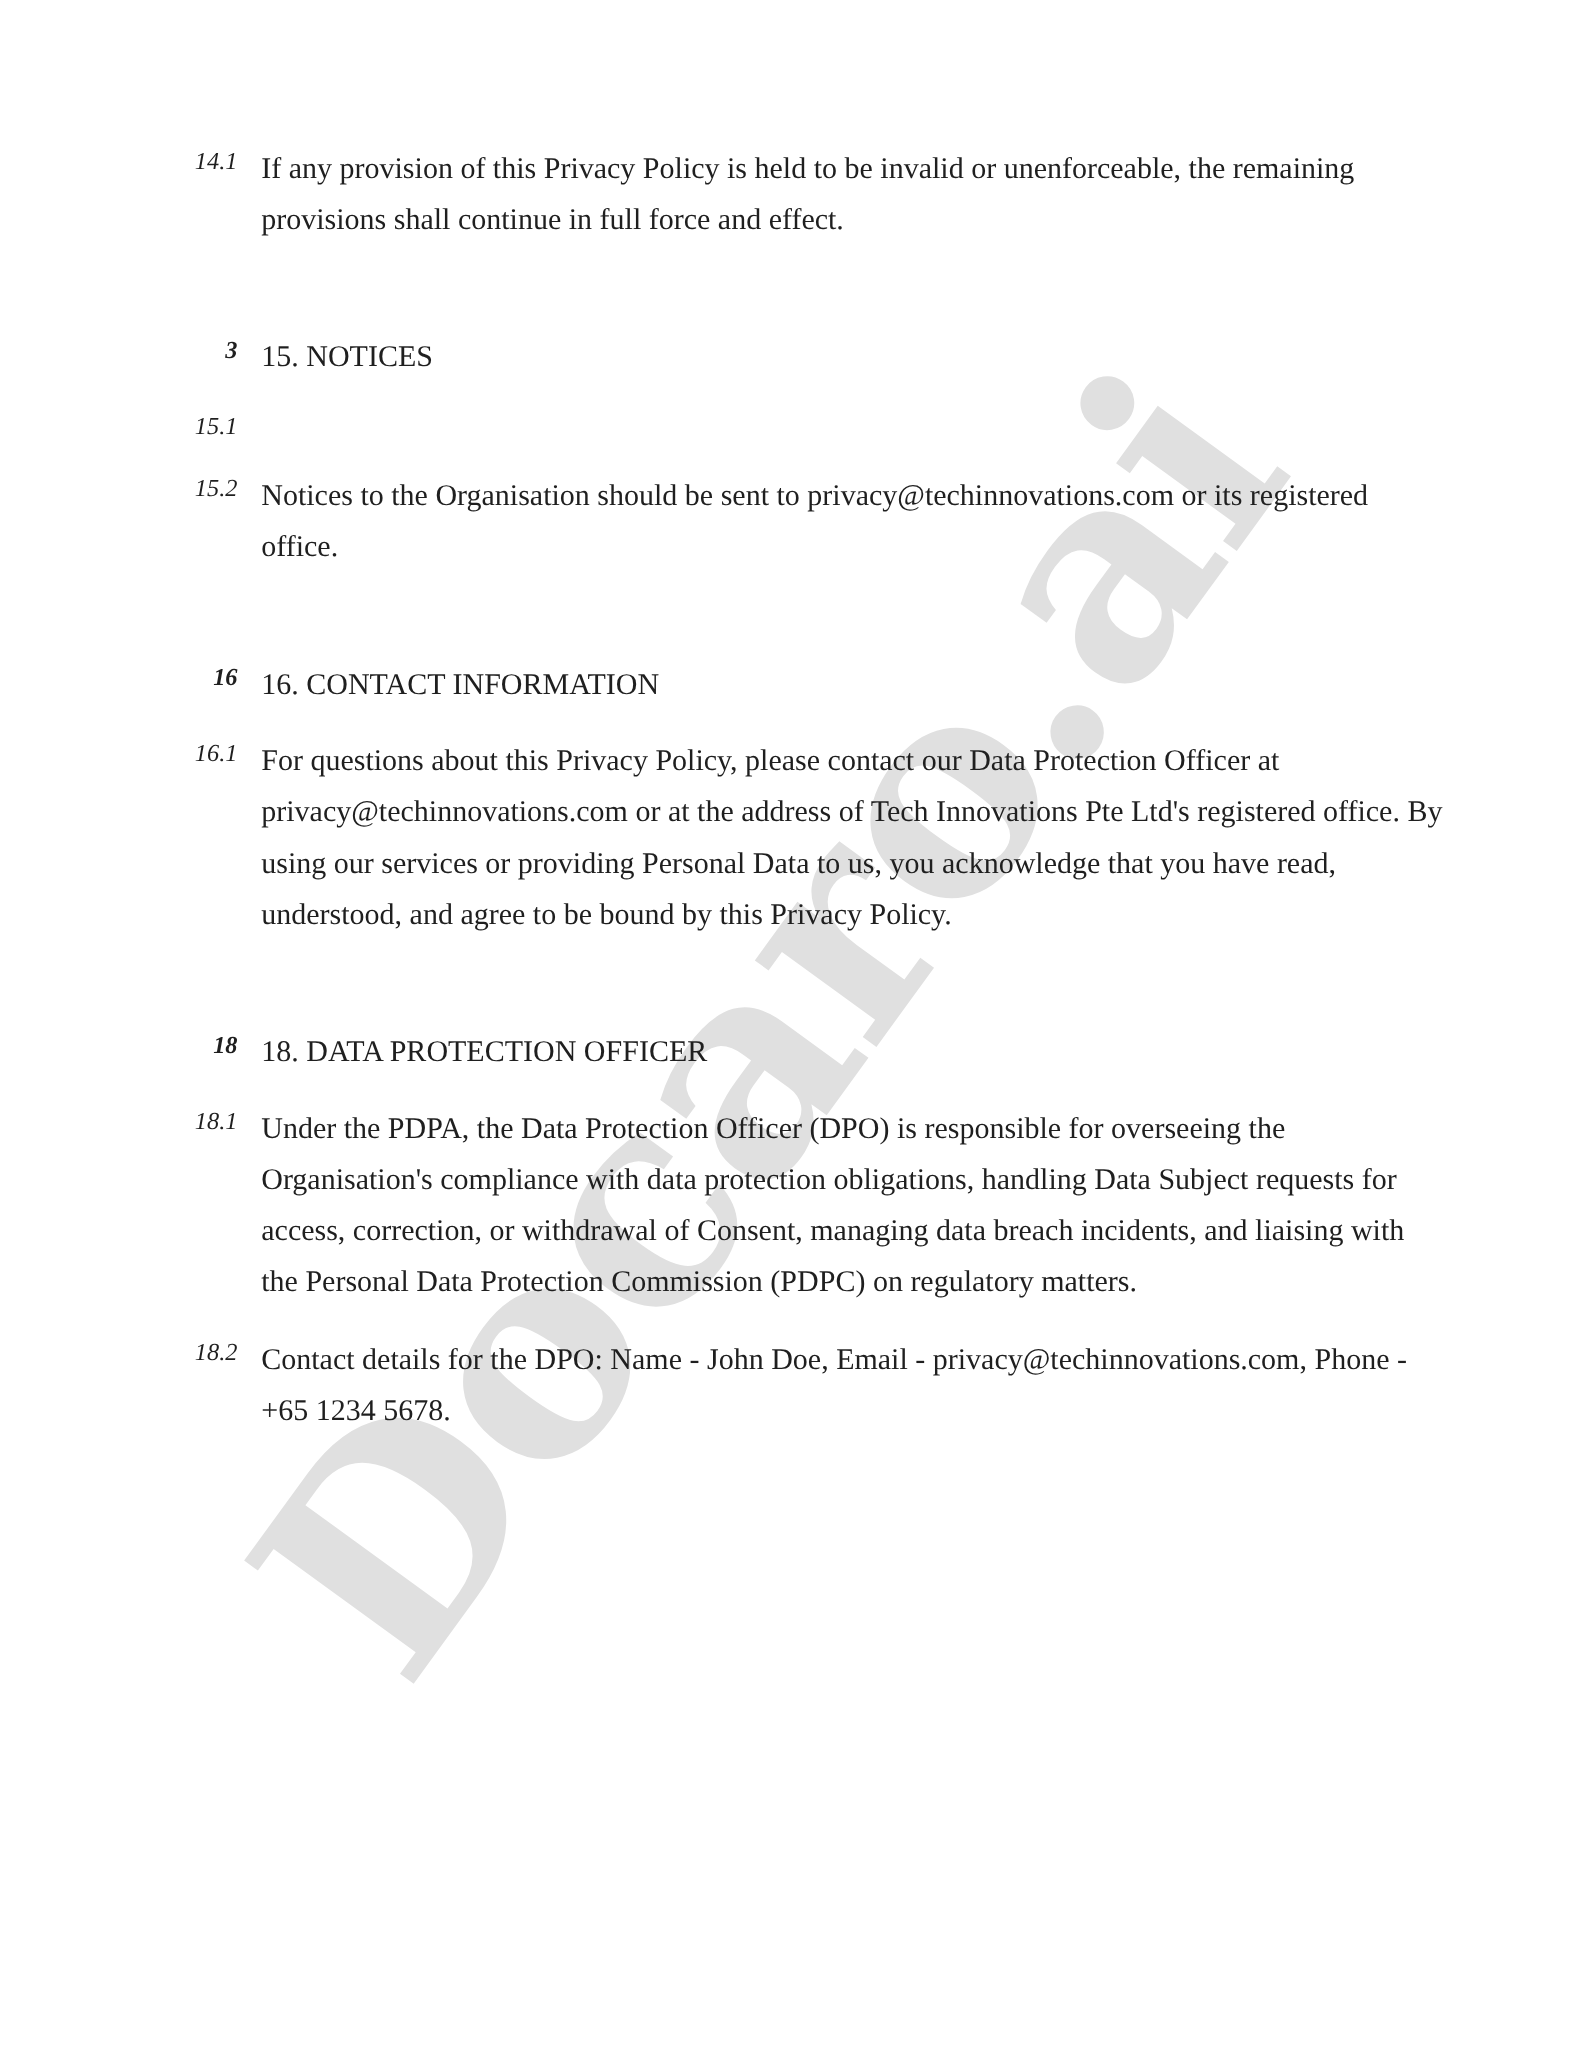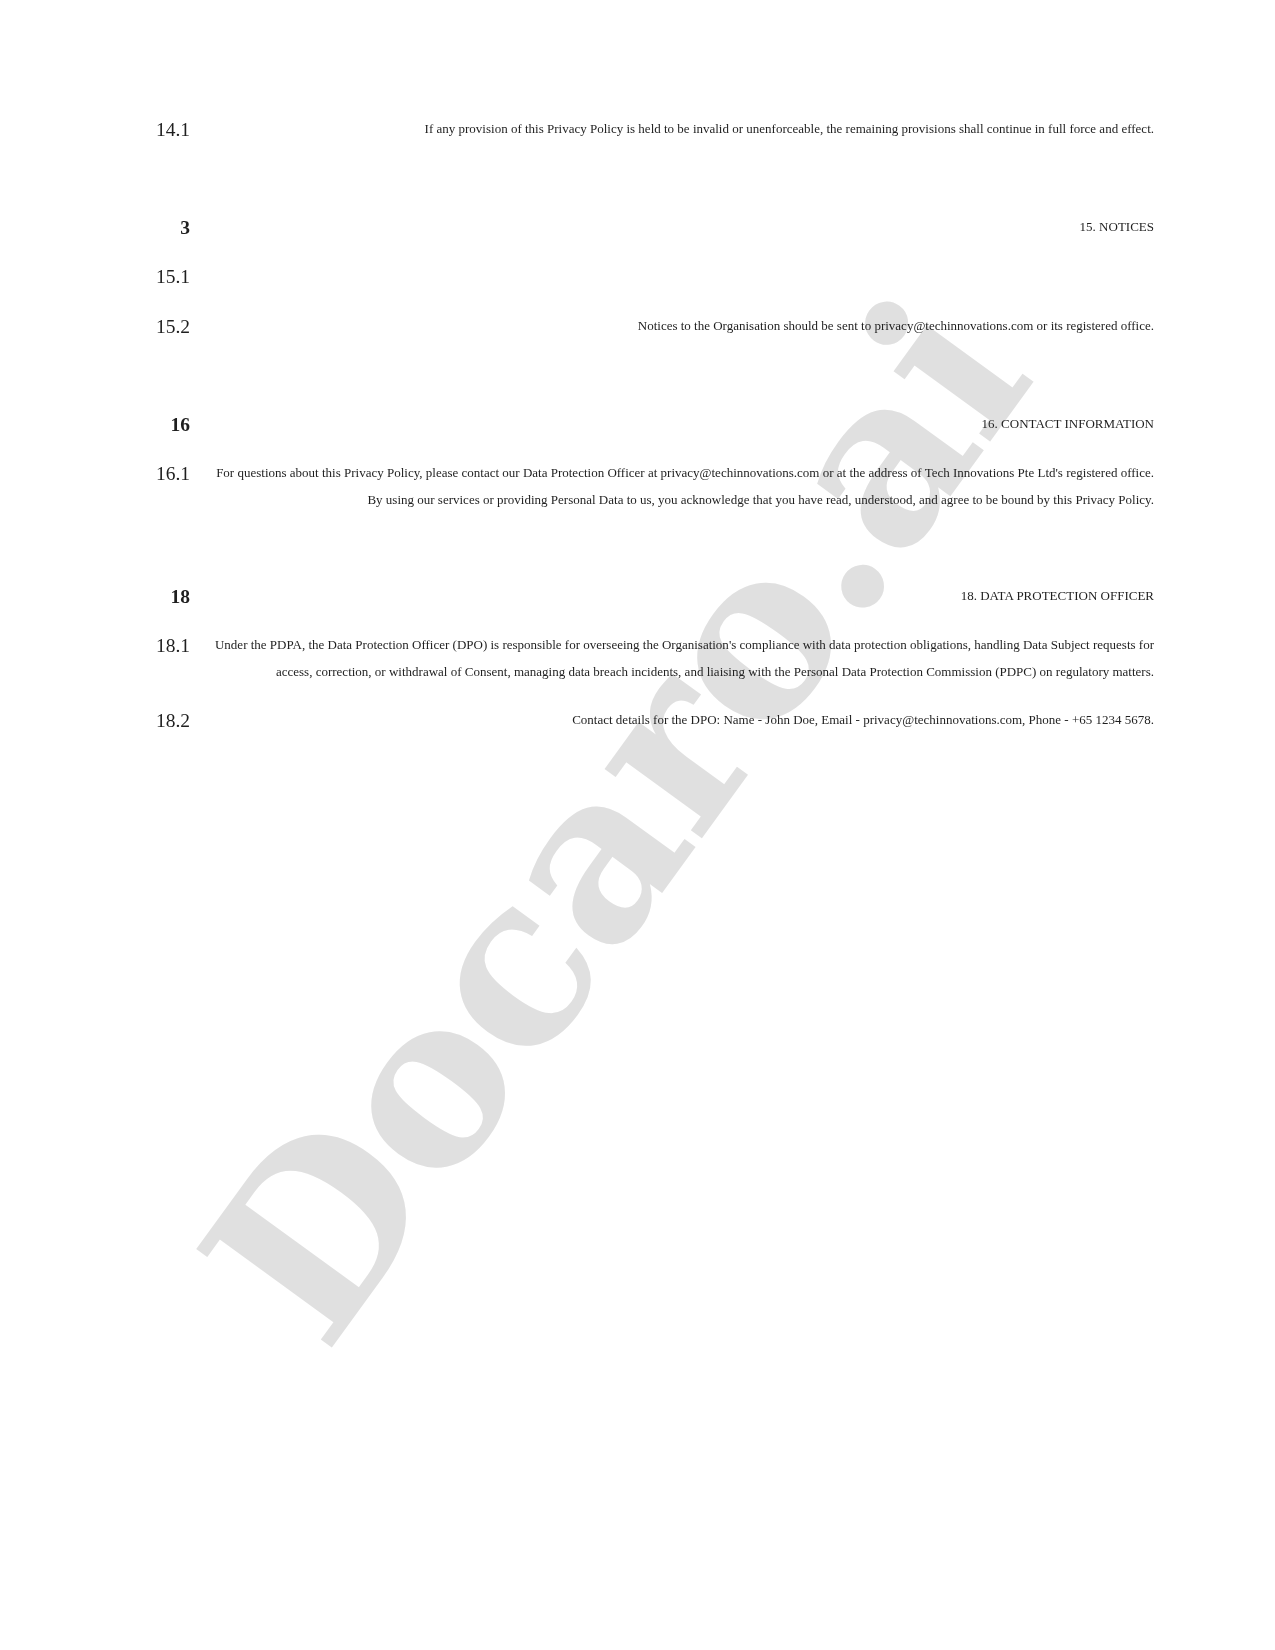--- a/index.html
+++ b/index.html
@@ -40,27 +40,28 @@
   }
   .item {
     display: flex;
     align-items: flex-start;
   }
   .num {
     flex: 0 0 66px;
     text-align: right;
     font-size: 19.5px;
     line-height: 29px;
+    font-style: italic;
   }
   .body {
     margin: 0 0 0 19px;
     width: 945px;
-    font-size: 13px;
-    line-height: 27px;
-    text-align: right;
+    font-size: 24px;
+    line-height: 41px;
+    text-align: left;
   }
   .heading {
     margin-top: 48px;
     margin-bottom: -1px;
   }
   .heading .num,
   .heading .body {
     font-weight: bold;
   }
   .b {

